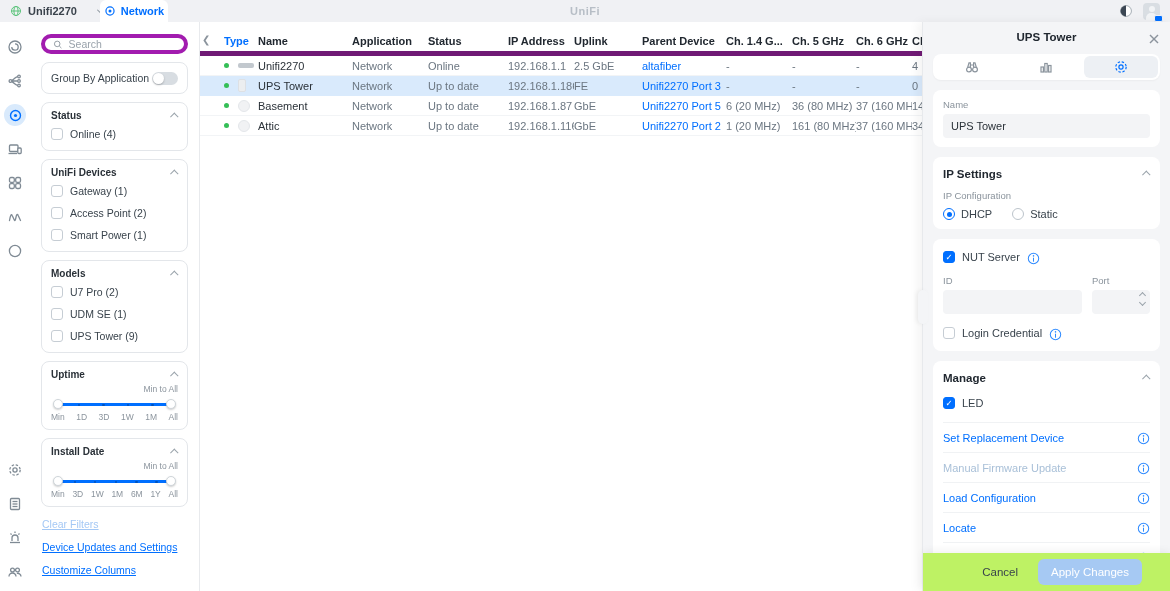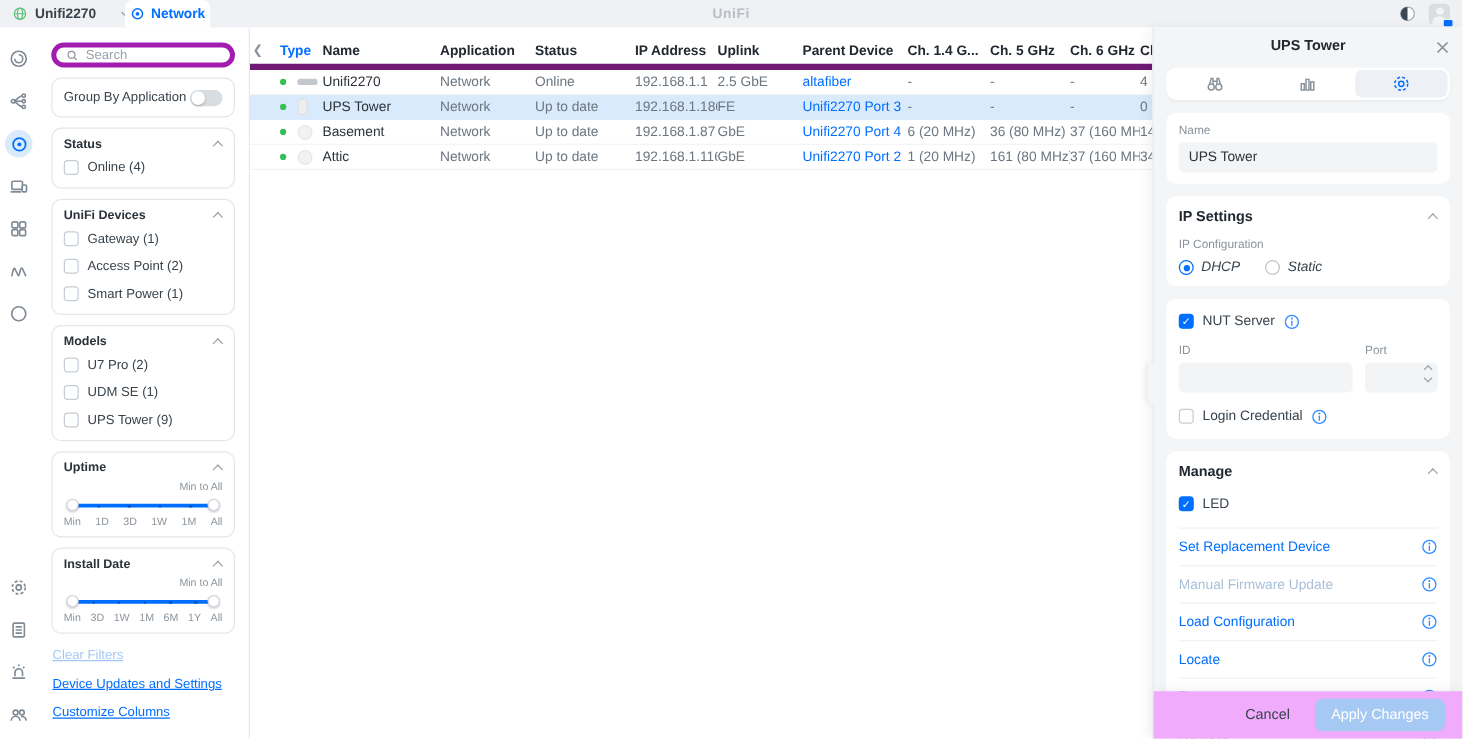--- a/index.html
+++ b/index.html
@@ -87,42 +87,42 @@
   .ptab { flex:1; display:flex; align-items:center; justify-content:center; border-radius:6px; cursor:pointer; }
   .ptab svg { stroke:#8b949d; fill:none; stroke-width:1.2; }
   .ptab.active { background:#edf0f4; }
   .ptab.active svg { stroke:#006fff; }
   .pscroll { padding:0 10px; height:calc(100% - 68px); overflow:hidden; }
   .pcard { background:#fff; border-radius:8px; padding:9px 10px; margin-bottom:10px; }
   .plabel { font-size:9.5px; color:#8a939c; margin-bottom:4px; }
   .pinput { width:100%; height:24px; border:none; outline:none; background:#f3f4f6; border-radius:4px; padding:0 8px; font-size:11px; font-family:inherit; color:#2a3138; }
   .sec-head { display:flex; justify-content:space-between; align-items:center; height:16px; cursor:pointer; }
   .sec-title { font-size:11.5px; font-weight:700; color:#212830; }
-  .radio-row { display:flex; gap:20px; margin-top:7px;font-style:italic; }
+  .radio-row { display:flex; gap:20px; margin-top:7px; }
   .radio-opt { display:flex; align-items:center; gap:6px; cursor:pointer; }
   .radio-opt .lbl { font-size:11px; color:#39434c; }
   .radio { width:12px; height:12px; border-radius:50%; border:1px solid #bcc4cb; position:relative; background:#fff; }
   .radio.on { border:1.5px solid #006fff; }
   .radio.on i { position:absolute; left:2.5px; top:2.5px; width:5px; height:5px; border-radius:50%; background:#006fff; }
   .chkrow { display:flex; align-items:center; gap:7px; height:18px; cursor:pointer; }
   .chkrow .lbl { font-size:11px; color:#39434c; }
   .info { width:13px; height:13px; flex:0 0 auto; cursor:pointer; }
   .info svg { stroke:#2f8bff; fill:none; stroke-width:1.1; }
   .idport { display:flex; gap:10px; margin-top:9px; }
   .idport .idcol { flex:1; } .idport .portcol { width:58px; }
   .spinwrap { position:relative; }
   .spinwrap .spin { position:absolute; right:5px; top:3px; display:flex; flex-direction:column; gap:2px; }
   .spinwrap .spin b { width:5px; height:5px; border-right:1.2px solid #9aa3ab; border-bottom:1.2px solid #9aa3ab; display:block; }
   .spinwrap .spin b.up { transform:rotate(-135deg); } .spinwrap .spin b.dn { transform:rotate(45deg); }
   .mrow { display:flex; justify-content:space-between; align-items:center; height:30px; border-top:1px solid #f0f2f4; cursor:pointer; }
   .mrow .lbl { font-size:11px; color:#006fff; }
   .mrow.disabled .lbl { color:#a9c0d8; }
   .mrow.danger .lbl { color:#f06a5e; }
   .led-row { margin:8px 0 10px; }
-  .pfooter { position:absolute; left:0; right:0; bottom:0; height:38px; background:#f0abfc; display:flex; align-items:center; justify-content:flex-end; gap:20px; padding-right:14px; box-shadow:0 -2px 8px rgba(0,0,0,.06); }
+  .pfooter { position:absolute; left:0; right:0; bottom:0; height:38px; background:#bef264; display:flex; align-items:center; justify-content:flex-end; gap:20px; padding-right:28px; box-shadow:0 -2px 8px rgba(0,0,0,.06); }
   .btn-cancel { font-size:11.5px; color:#39434c; cursor:pointer; }
   .btn-apply { font-size:11.5px; color:#fff; background:#a6c9f3; border:none; border-radius:6px; padding:7px 13px; font-family:inherit; cursor:pointer; }
   .panel-handle { position:absolute; left:-5px; top:268px; width:10px; height:34px; border-radius:5px; background:#f4f5f7; box-shadow:-2px 0 4px rgba(0,0,0,.06); }
 </style>
 </head>
 <body>
 
 <svg width="0" height="0" style="position:absolute">
   <defs>
     <symbol id="sym-info" viewBox="0 0 14 14">
@@ -440,21 +440,21 @@
       <div class="trow">
         <div class="typecell">
             <span class="dot"></span>
             <span class="dev-ap"></span>
           </div>
         <div class="cell name">Basement</div>
         <div class="cell">Network</div>
         <div class="cell">Up to date</div>
         <div class="cell">192.168.1.87</div>
         <div class="cell">GbE</div>
-        <div class="cell link">Unifi2270 Port 4</div>
+        <div class="cell link">Unifi2270 Port 5</div>
         <div class="cell">6 (20 MHz)</div>
         <div class="cell">36 (80 MHz)</div>
         <div class="cell">37 (160 MHz)</div>
         <div class="cell">14</div>
       </div>
 
       <div class="trow">
         <div class="typecell">
             <span class="dot"></span>
             <span class="dev-ap"></span>

